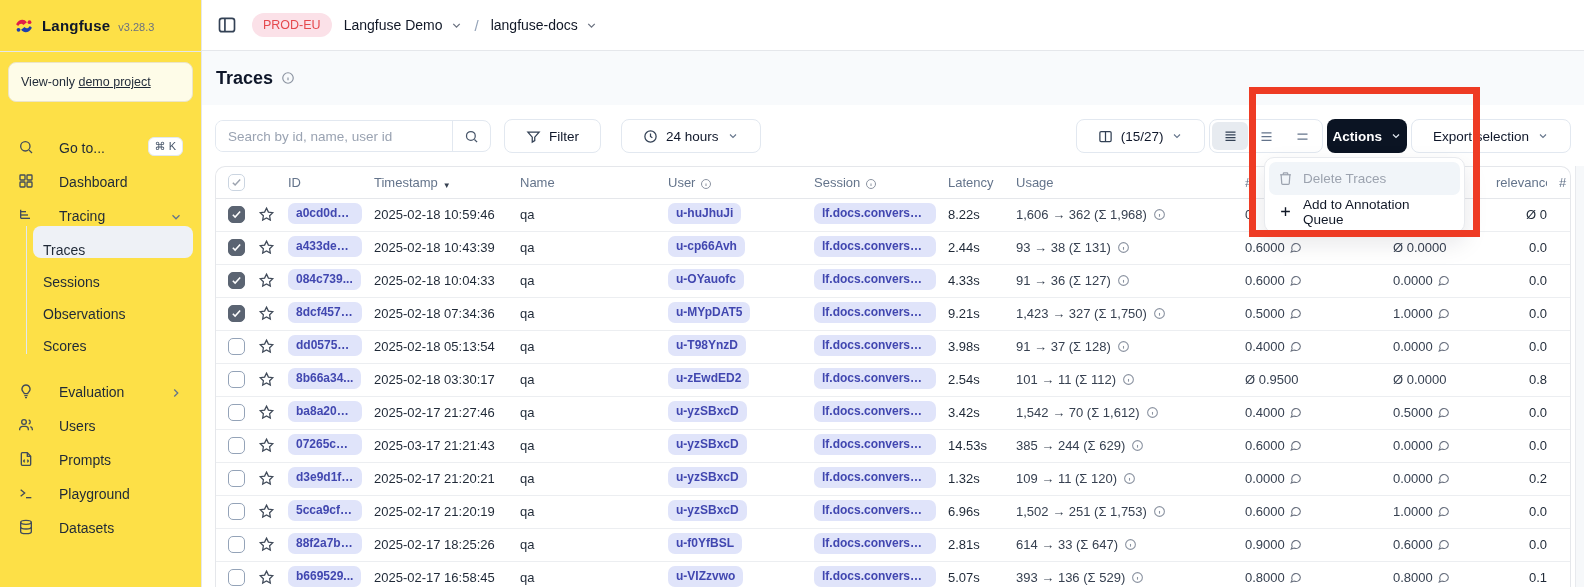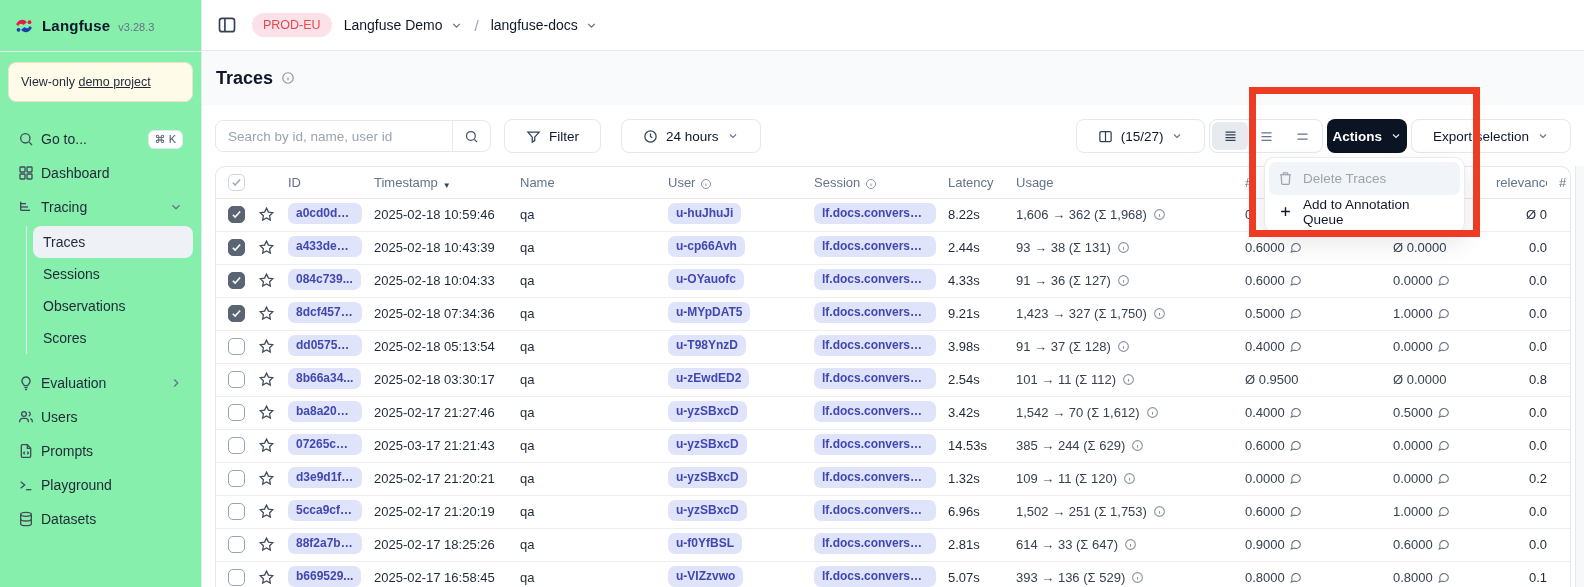--- a/index.html
+++ b/index.html
@@ -2,29 +2,29 @@
 <html><head>
 <meta charset="utf-8">
 <style>
   *{box-sizing:border-box;margin:0;padding:0}
   html,body{background:#e8e8e8}
   .app{position:relative;width:1584px;height:587px;background:#fff;overflow:hidden;
        font-family:"Liberation Sans",sans-serif;color:#111827;font-size:13px}
   svg{display:block}
 
   
-  .sidebar{position:absolute;left:0;top:0;bottom:0;width:202px;background:#86efac;border-right:1px solid #e5e7eb;z-index:5}
+  .sidebar{position:absolute;left:0;top:0;bottom:0;width:202px;background:#fde047;border-right:1px solid #e5e7eb;z-index:5}
   .brand{height:52px;display:flex;align-items:center;gap:8px;padding:0 14px;border-bottom:1px solid #e5e7eb}
   .brand-name{font-weight:700;font-size:15px;letter-spacing:.2px;color:#0f172a}
   .brand-ver{font-size:11px;color:#6b7280;margin-top:2px}
   .viewonly{margin:10px 8px 14px;background:#fefce8;border:1px solid #ece5c7;border-radius:8px;
             padding:11px 12px;font-size:12.5px;color:#1f2937;line-height:1.3}
   .viewonly a{color:#1f2937;text-decoration:underline;cursor:pointer}
   .nav{padding:6px 8px 0}
-  .nav-item{height:34px;display:flex;align-items:center;gap:6px;padding:0 10px;border-radius:8px;
+  .nav-item{height:34px;display:flex;align-items:flex-end;gap:24px;padding:0 10px;border-radius:8px;
             font-size:14px;color:#1f2937;cursor:pointer}
   .nav-item .nicon{width:17px;height:17px;color:#414b5a;flex:0 0 17px}
   .nav-item.active{background:#eef1f6;font-weight:500}
   .nav-item .trail{margin-left:auto;color:#64748b}
   .kbd{margin-left:auto;border:1px solid #e2e8f0;border-radius:6px;padding:2px 6px;font-size:11px;color:#475569;background:#fff}
   .subnav{margin:2px 0 2px 18px;border-left:1px solid #e2e8f0;padding-left:6px}
   .subnav .nav-item{height:32px;font-size:14px}
   .gap-group{margin-top:12px}
 
   

